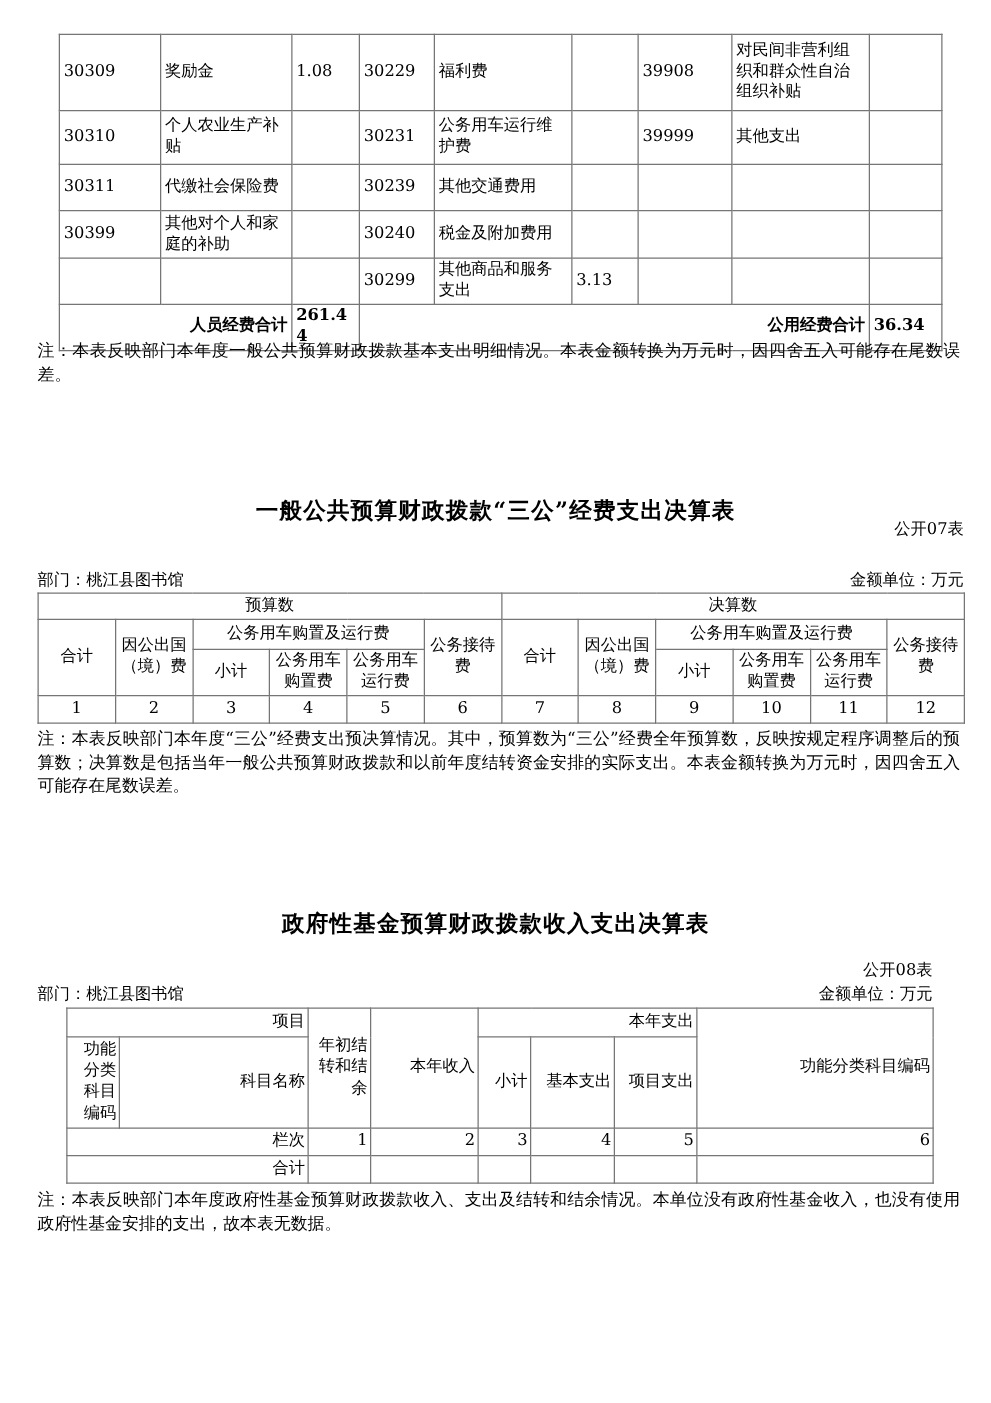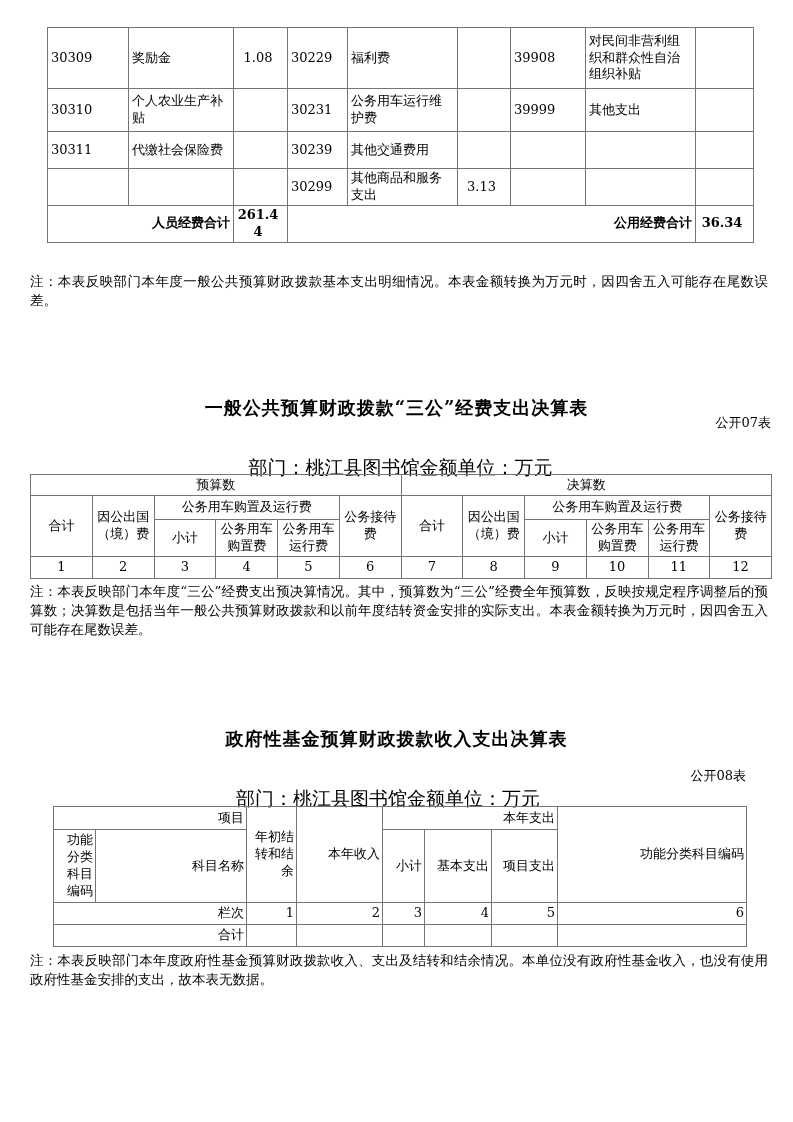--- a/index.html
+++ b/index.html
@@ -13,21 +13,21 @@
   table { border-collapse:collapse; table-layout:fixed; }
   td {
     border:1px solid #757575;
     font-size:13px; line-height:1.3;
     padding:1px 3px;
     vertical-align:middle;
     word-break:break-all;
     overflow:hidden;
   }
   .t-left   { text-align:left; }
-  .t-right  { text-align:center; padding-right:8px; }
+  .t-right  { text-align:left; padding-right:8px; }
   .t-center { text-align:right; }
   .bold     { font-weight:bold; }
 
   
   #table1 { left:47px; top:27px; width:706px; }
   #table1 td { height:auto; }
 
   .note {
     left:30px; width:738px;
     font-size:13.5px; line-height:19px; text-align:justify;
@@ -41,21 +41,21 @@
     font-size:18px; font-weight:bold; letter-spacing:1px;
   }
   #title1 { top:396px; }
   #title2 { top:727px; }
 
   .table-code-line { font-size:13px; text-align:right; }
   #meta07 { left:30px; top:414px; width:741px; }
   #meta08 { left:30px; top:767px; width:716px; }
 
   .dept-line {
-    font-size:19px; display:flex; justify-content:center;
+    font-size:13px; display:flex; justify-content:space-between;
   }
   #dept2 { left:30px; top:455px; width:741px; }
   #dept3 { left:30px; top:786px; width:716px; }
 
   #table2 { left:30px; top:474px; width:742px; }
   #table2 td { text-align:center; padding:1px 2px; }
 
   #table3 { left:53px; top:806px; width:693px; }
   #table3 td { text-align:right; padding:1px 2px; }
 </style>
@@ -101,20 +101,31 @@
       <td class="t-left">30311</td>
       <td class="t-left">代缴社会保险费</td>
       <td class="t-right"></td>
       <td class="t-left">30239</td>
       <td class="t-left">其他交通费用</td>
       <td class="t-right"></td>
       <td class="t-left"></td>
       <td class="t-left"></td>
       <td class="t-right"></td>
     </tr>
+    <tr style="height:38px">
+      <td class="t-left">30399</td>
+      <td class="t-left">其他对个人和家庭的补助</td>
+      <td class="t-right"></td>
+      <td class="t-left">30240</td>
+      <td class="t-left">税金及附加费用</td>
+      <td class="t-right"></td>
+      <td class="t-left"></td>
+      <td class="t-left"></td>
+      <td class="t-right"></td>
+    </tr>
     <tr style="height:37px">
       <td class="t-left"></td>
       <td class="t-left"></td>
       <td class="t-right"></td>
       <td class="t-left">30299</td>
       <td class="t-left">其他商品和服务支出</td>
       <td class="t-right">3.13</td>
       <td class="t-left"></td>
       <td class="t-left"></td>
       <td class="t-right"></td>

